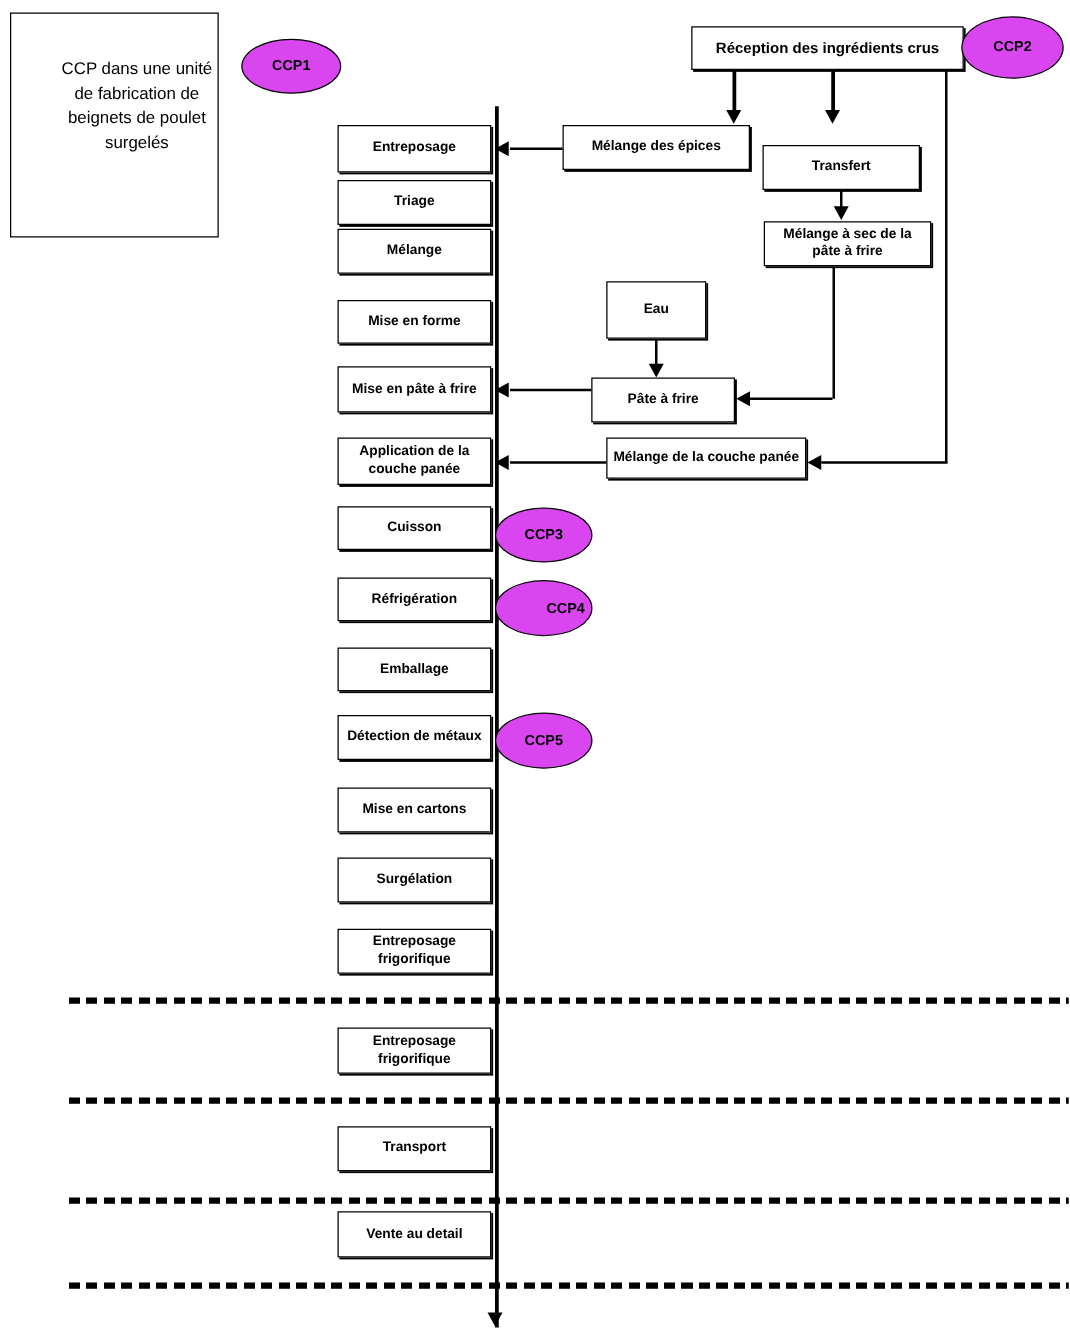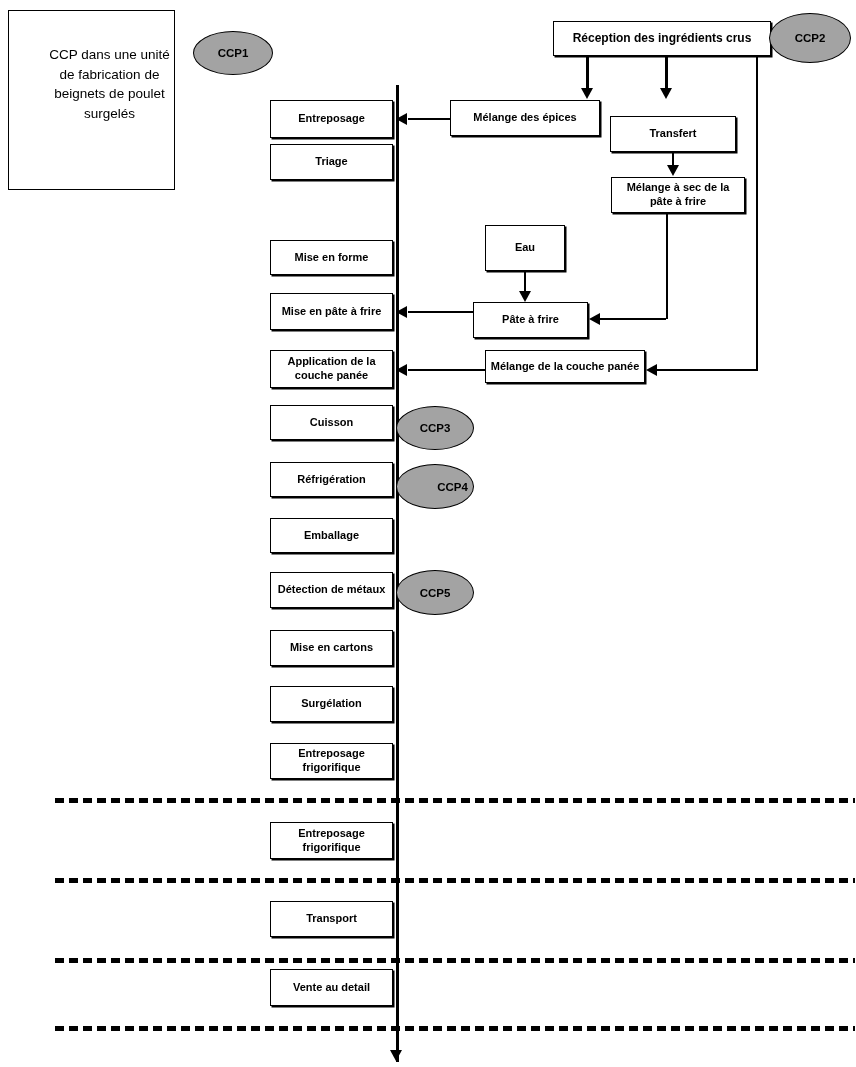--- a/index.html
+++ b/index.html
@@ -40,21 +40,21 @@
     justify-content:center;
     padding-top:34px;
     z-index:5;
   }
 
   .ellipse{
     position:absolute;
     box-sizing:border-box;
     border:1.4px solid #000;
     border-radius:50%;
-    background:#a3a3a3;
+    background:#d946ef;
     display:flex;
     align-items:center;
     justify-content:center;
     font-weight:bold;
     font-size:11.5px;
     color:#000;
     z-index:6;
   }
 
   .vline{position:absolute;background:#000;z-index:1;}
@@ -100,20 +100,21 @@
   </div>
 
   <div class="mainline" style="left:396px;top:85px;height:977px;"></div>
   <div class="arrow-down" style="left:390px;top:1050px;"></div>
 
 
   <div class="box shadow" style="left:270px;top:100px;width:123px;height:38px;">Entreposage</div>
 
   <div class="box shadow" style="left:270px;top:144px;width:123px;height:36px;">Triage</div>
 
+  <div class="box shadow" style="left:270px;top:183px;width:123px;height:36px;">Mélange</div>
 
   <div class="box shadow" style="left:270px;top:240px;width:123px;height:35px;">Mise en forme</div>
 
   <div class="box shadow" style="left:270px;top:293px;width:123px;height:37px;">Mise en pâte à frire</div>
 
   <div class="box shadow" style="left:270px;top:350px;width:123px;height:38px;">Application de la couche panée</div>
 
   <div class="box shadow" style="left:270px;top:405px;width:123px;height:35px;">Cuisson</div>
 
   <div class="box shadow" style="left:270px;top:462px;width:123px;height:35px;">Réfrigération</div>

